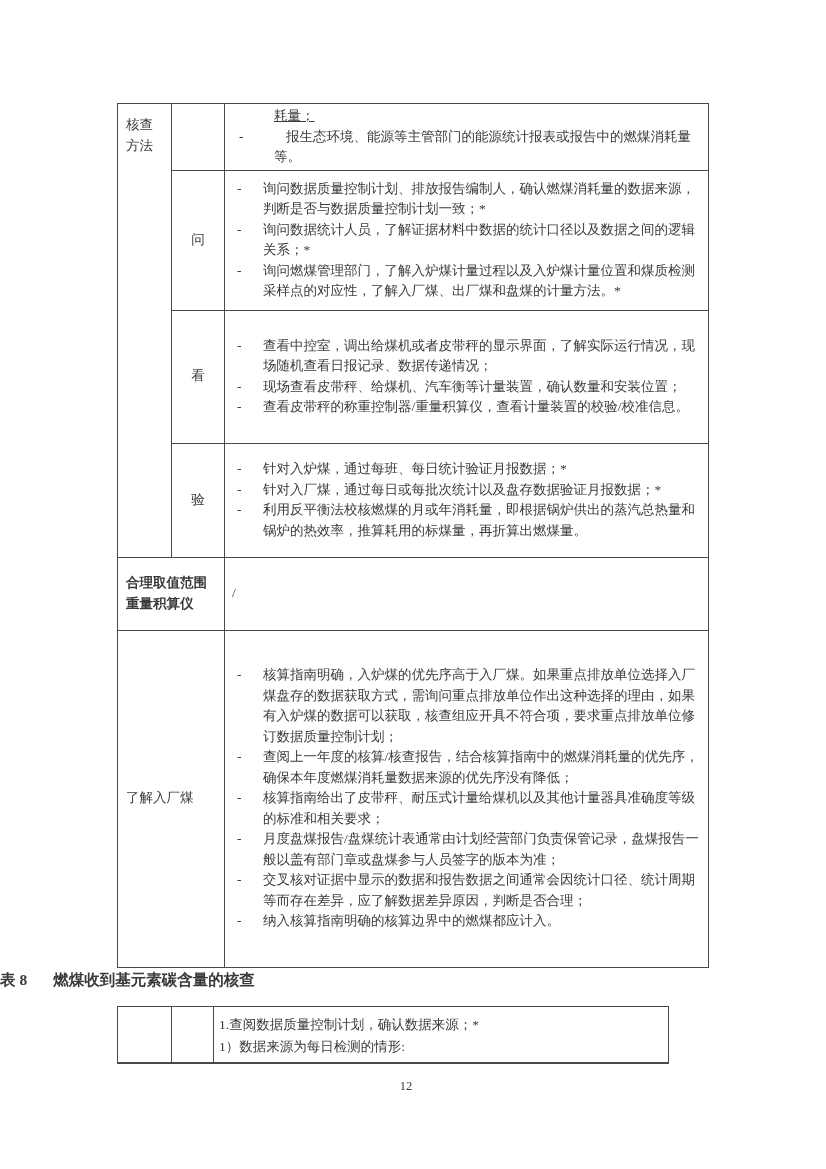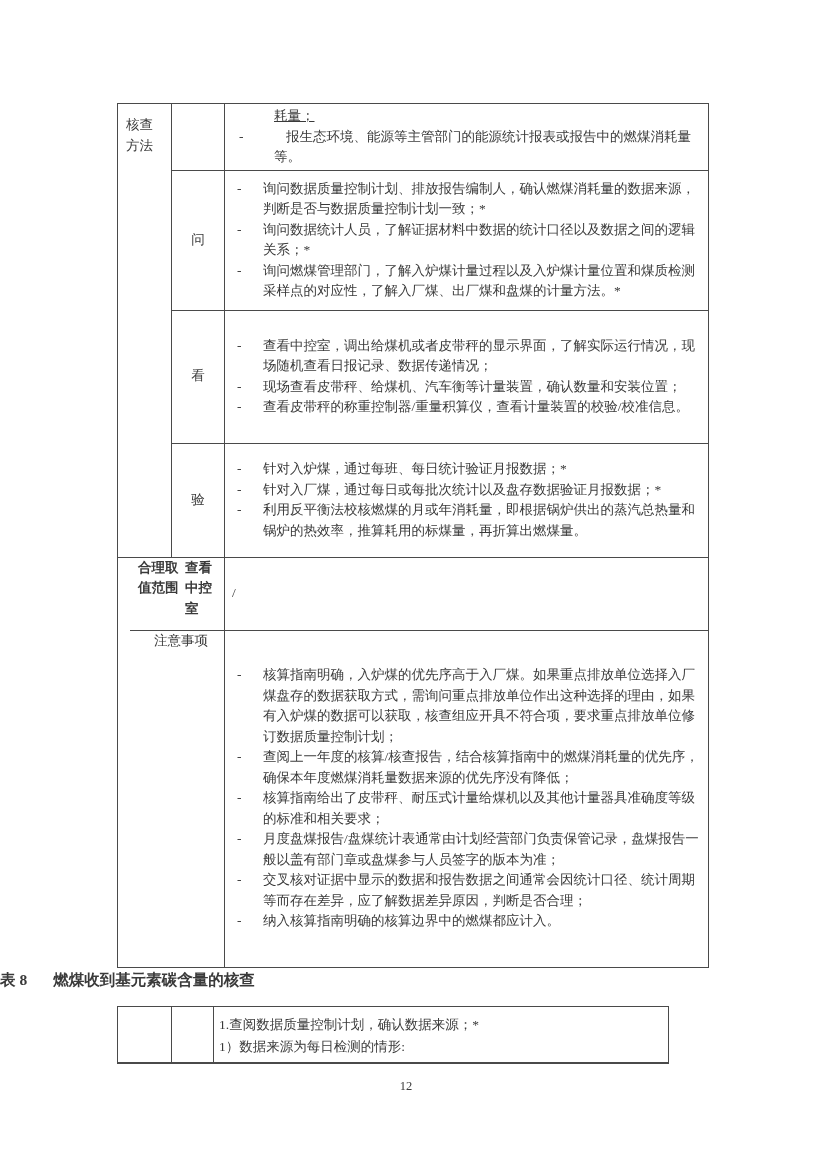--- a/index.html
+++ b/index.html
@@ -34,21 +34,21 @@
   .c-content { padding: 8px 8px 8px 12px; display: flex; flex-direction: column; justify-content: center; }
   .bullet { display: flex; }
   .bullet .marker { flex: none; width: 26px; }
   .bullet .btxt { flex: 1; }
   
   .c-cont { padding: 2px 8px 2px 12px; }
   .cont-carry { padding-left: 37px; text-decoration: underline; }
   .cont-bullet { position: relative; padding-left: 37px; text-indent: 12px; }
   .cont-bullet .marker { position: absolute; left: 2px; top: 0; text-indent: 0; }
   
-  .c-merged { grid-column: 1 / 3; display: flex; flex-direction: row; justify-content: center; padding-left: 8px; margin-left: 12px; }
+  .c-merged { grid-column: 1 / 3; display: flex; flex-direction: column; justify-content: center; padding-left: 8px; }
   .c-range-label { font-weight: bold; }
   .c-range-val { display: flex; align-items: center; padding-left: 7px; }
   
   .caption {
     position: absolute;
     top: 969px; left: 0;
     width: 826px;
     font-weight: bold;
     font-size: 15.5px;
     line-height: 22px;
@@ -144,28 +144,28 @@
         <span class="btxt">针对入厂煤，通过每日或每批次统计以及盘存数据验证月报数据；*</span>
       </div>
       <div class="bullet">
         <span class="marker">-</span>
         <span class="btxt">利用反平衡法校核燃煤的月或年消耗量，即根据锅炉供出的蒸汽总热量和锅炉的热效率，推算耗用的标煤量，再折算出燃煤量。</span>
       </div>
     </div>
 
     <div class="cell c-merged c-range-label bd-r bd-b">
       <span>合理取值范围</span>
-      <span>查看中控室</span>
+      <span>重量积算仪</span>
     </div>
     <div class="cell c-range-val bd-b">
       <span>/</span>
     </div>
 
     <div class="cell c-merged bd-r">
-      <span>注意事项</span>
+      <span>了解入厂煤</span>
     </div>
     <div class="cell c-content">
       <div class="bullet">
         <span class="marker">-</span>
         <span class="btxt">核算指南明确，入炉煤的优先序高于入厂煤。如果重点排放单位选择入厂煤盘存的数据获取方式，需询问重点排放单位作出这种选择的理由，如果有入炉煤的数据可以获取，核查组应开具不符合项，要求重点排放单位修订数据质量控制计划；</span>
       </div>
       <div class="bullet">
         <span class="marker">-</span>
         <span class="btxt">查阅上一年度的核算/核查报告，结合核算指南中的燃煤消耗量的优先序，确保本年度燃煤消耗量数据来源的优先序没有降低；</span>
       </div>

